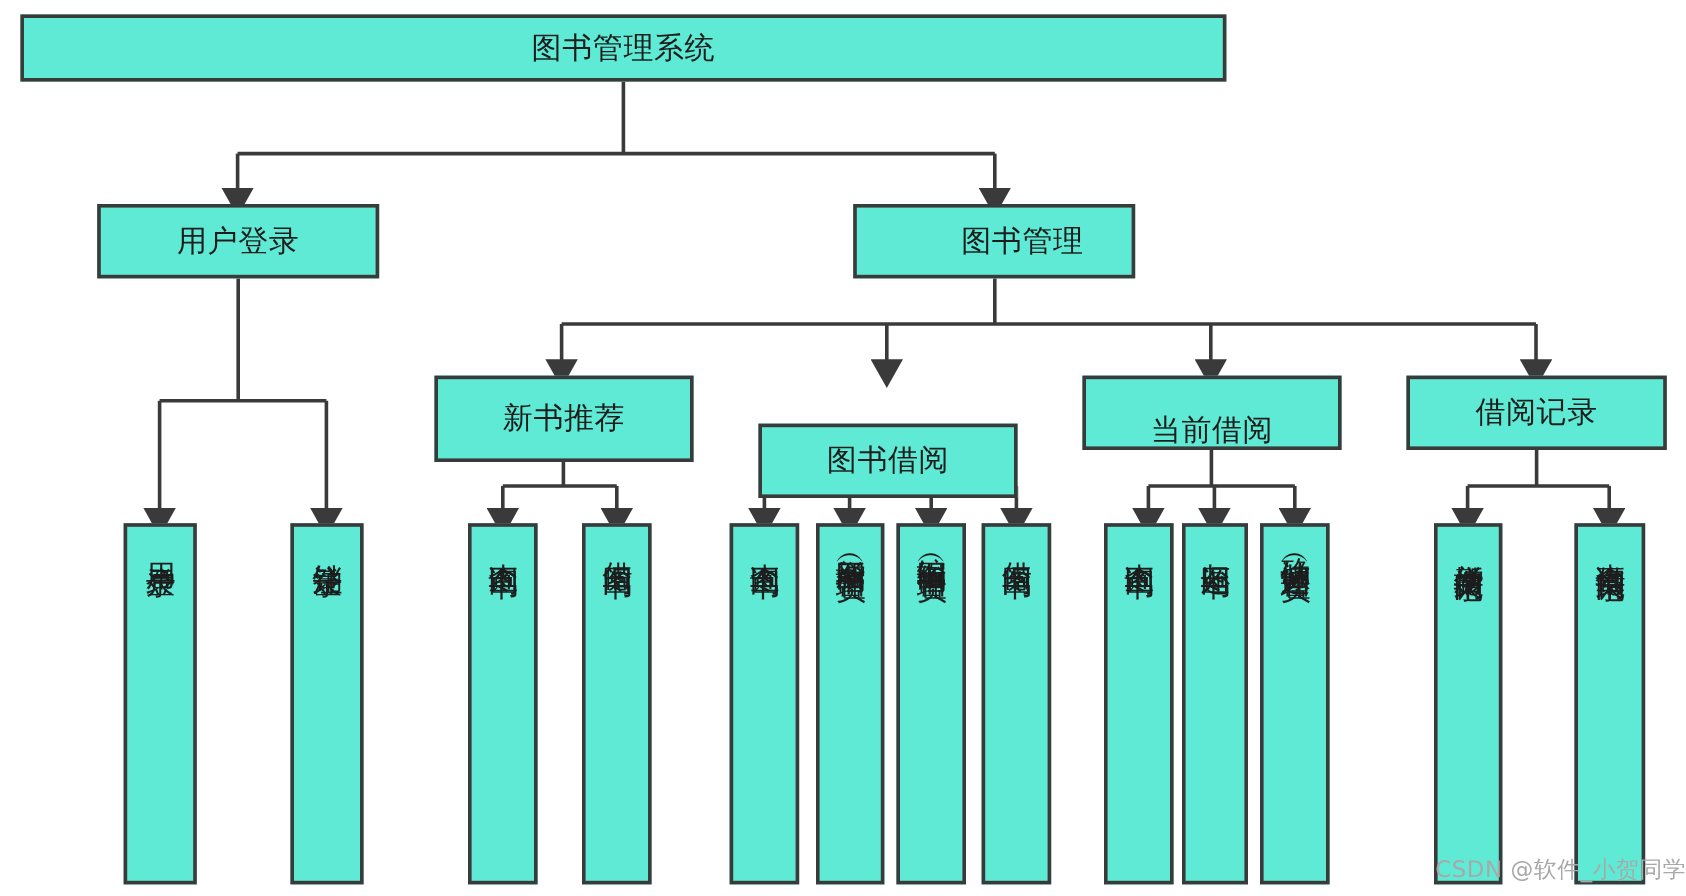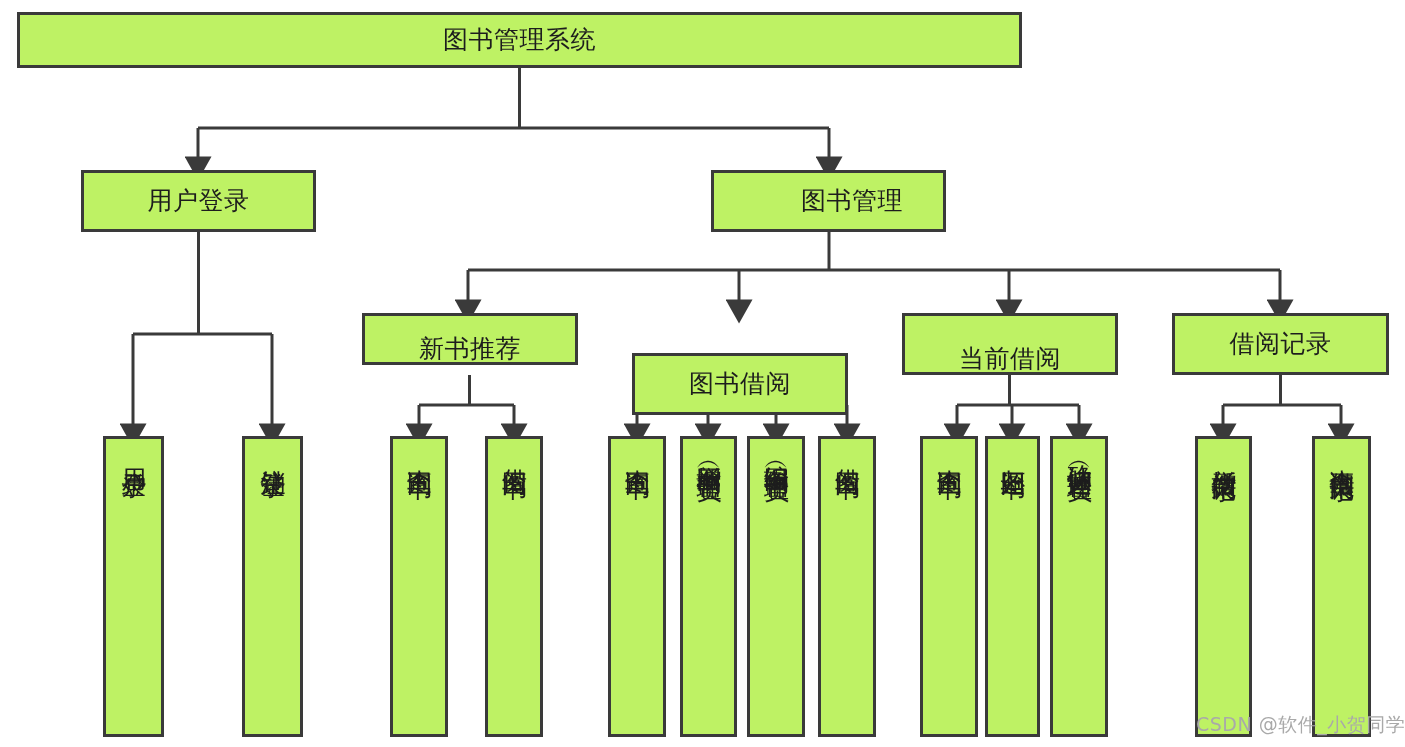--- a/index.html
+++ b/index.html
@@ -22,21 +22,21 @@
     position: absolute;
     top: 0;
     left: 0;
     width: 1405px;
     height: 747px;
   }
   .node-box {
     position: absolute;
     box-sizing: border-box;
     border: 3px solid #3a3a3a;
-    background: #bef264;
+    background: #5eead4;
     display: flex;
     align-items: center;
     justify-content: center;
     overflow: hidden;
   }
   .node-label-h {
     font-size: 25px;
     line-height: 1.1;
     color: #1d1d1d;
     white-space: nowrap;
@@ -128,21 +128,21 @@
     <span class="node-label-h">图书管理系统</span>
   </div>
 
   <div class="node-box" style="left:81px; top:170px; width:235px; height:62px;">
     <span class="node-label-h">用户登录</span>
   </div>
   <div class="node-box" style="left:711px; top:170px; width:235px; height:62px;padding-left:47px;">
     <span class="node-label-h">图书管理</span>
   </div>
 
-  <div class="node-box" style="left:362px; top:313px; width:216px; height:52px;align-items:flex-end;">
+  <div class="node-box" style="left:362px; top:313px; width:216px; height:72px;">
     <span class="node-label-h">新书推荐</span>
   </div>
   <div class="node-box" style="left:632px; top:313px; width:216px; height:62px;margin-top:40px;">
     <span class="node-label-h">图书借阅</span>
   </div>
   <div class="node-box" style="left:902px; top:313px; width:216px; height:62px;align-items:flex-end;">
     <span class="node-label-h">当前借阅</span>
   </div>
   <div class="node-box" style="left:1172px; top:313px; width:217px; height:62px;">
     <span class="node-label-h">借阅记录</span>

